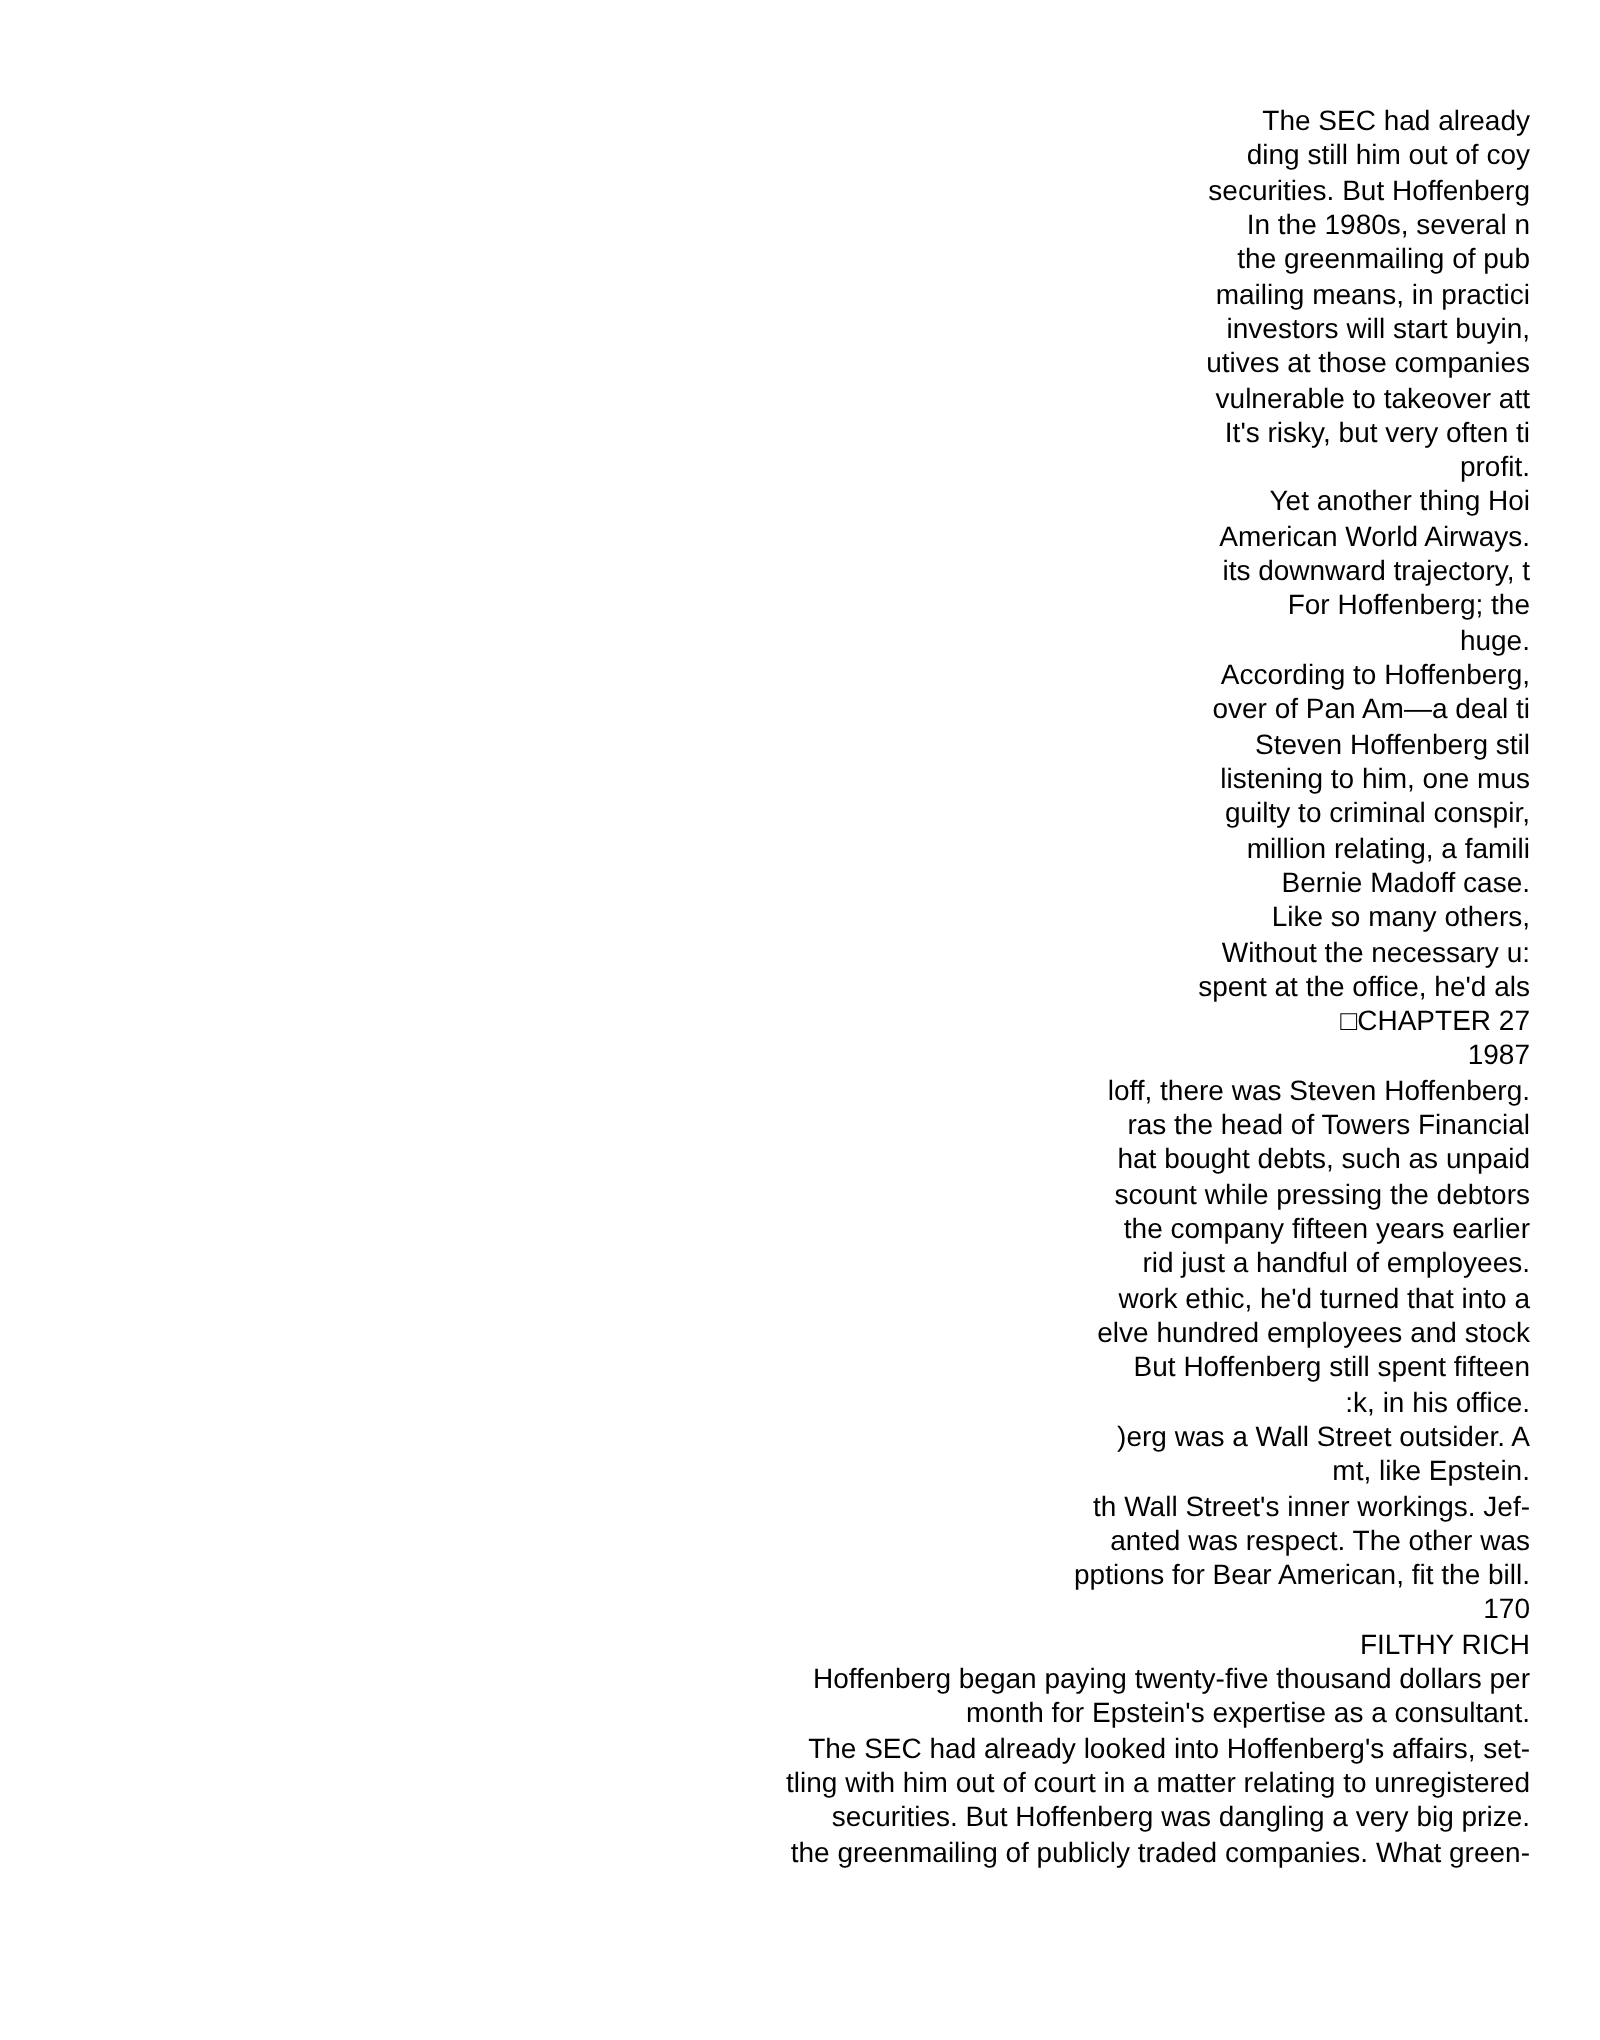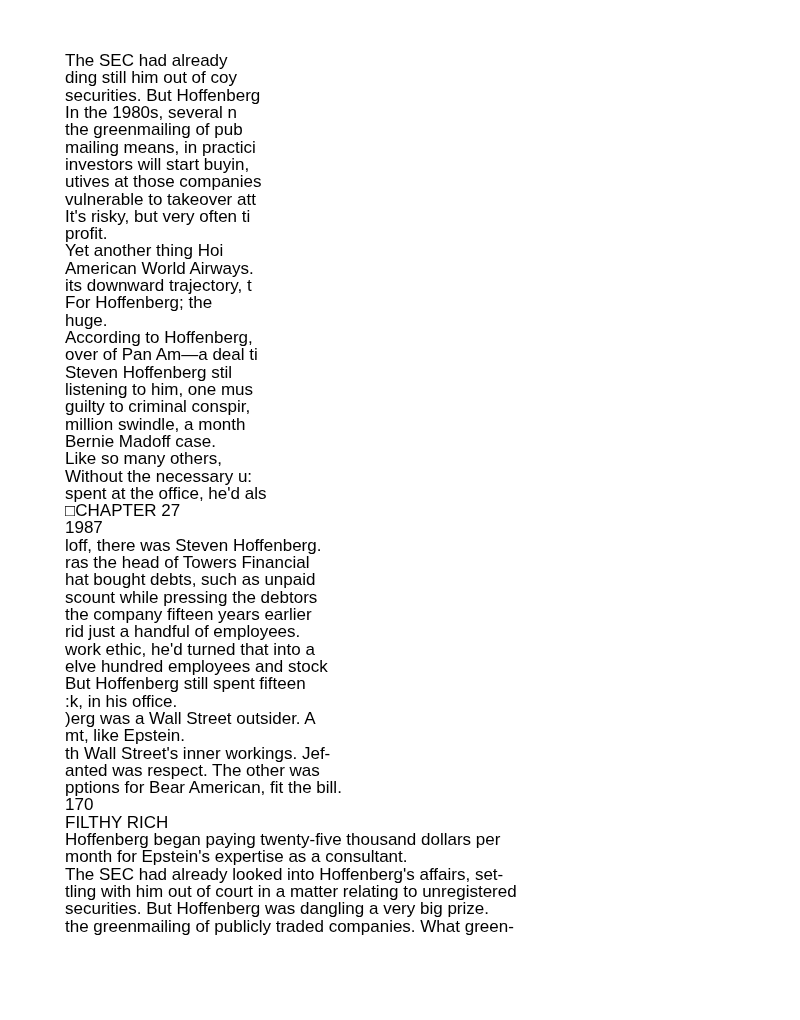--- a/index.html
+++ b/index.html
@@ -20,24 +20,24 @@
     width: 800px;
     height: 1020px;
     background: #ffffff;
   }
   .text-block {
     position: absolute;
     left: 65px;
     top: 52px;
     width: 700px;
     font-family: "Liberation Sans", "DejaVu Sans", sans-serif;
-    font-size: 17px;
+    font-size: 14px;
     line-height: 17.32px;
     color: #000000;
-    text-align: left;
+    text-align: right;
     letter-spacing: 0;
   }
   .line {
     white-space: pre;
     height: 17.32px;
   }
 </style>
 </head>
 <body>
 
@@ -57,21 +57,21 @@
       <div class="line">Yet another thing Hoi</div>
       <div class="line">American World Airways.</div>
       <div class="line">its downward trajectory, t</div>
       <div class="line">For Hoffenberg; the</div>
       <div class="line">huge.</div>
       <div class="line">According to Hoffenberg,</div>
       <div class="line">over of Pan Am—a deal ti</div>
       <div class="line">Steven Hoffenberg stil</div>
       <div class="line">listening to him, one mus</div>
       <div class="line">guilty to criminal conspir,</div>
-      <div class="line">million swindle, a month</div>
+      <div class="line">million relating, a famili</div>
       <div class="line">Bernie Madoff case.</div>
       <div class="line">Like so many others,</div>
       <div class="line">Without the necessary u:</div>
       <div class="line">spent at the office, he'd als</div>
       <div class="line">□CHAPTER 27</div>
       <div class="line">1987</div>
       <div class="line">loff, there was Steven Hoffenberg.</div>
       <div class="line">ras the head of Towers Financial</div>
       <div class="line">hat bought debts, such as unpaid</div>
       <div class="line">scount while pressing the debtors</div>

